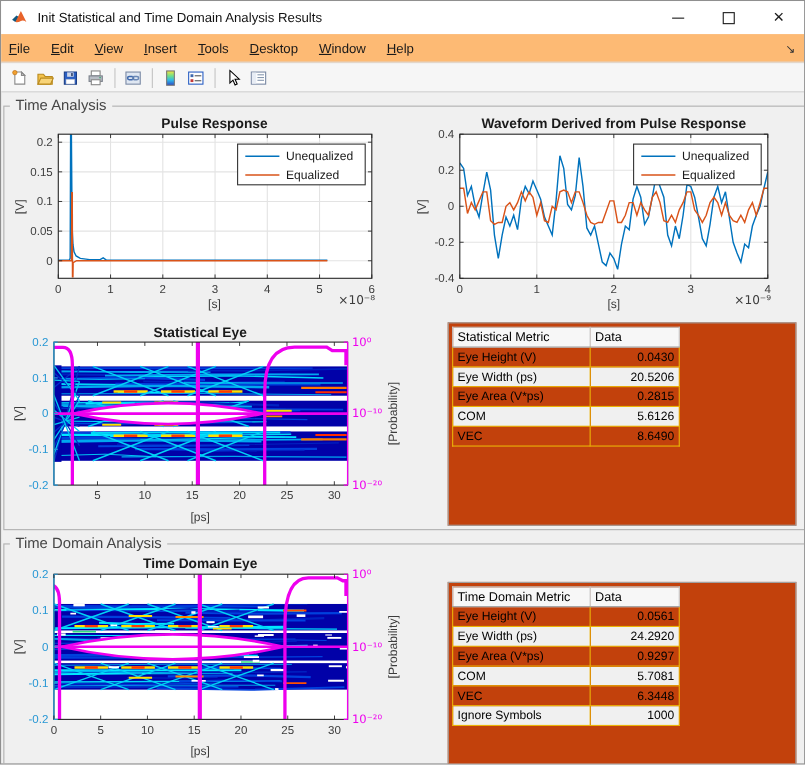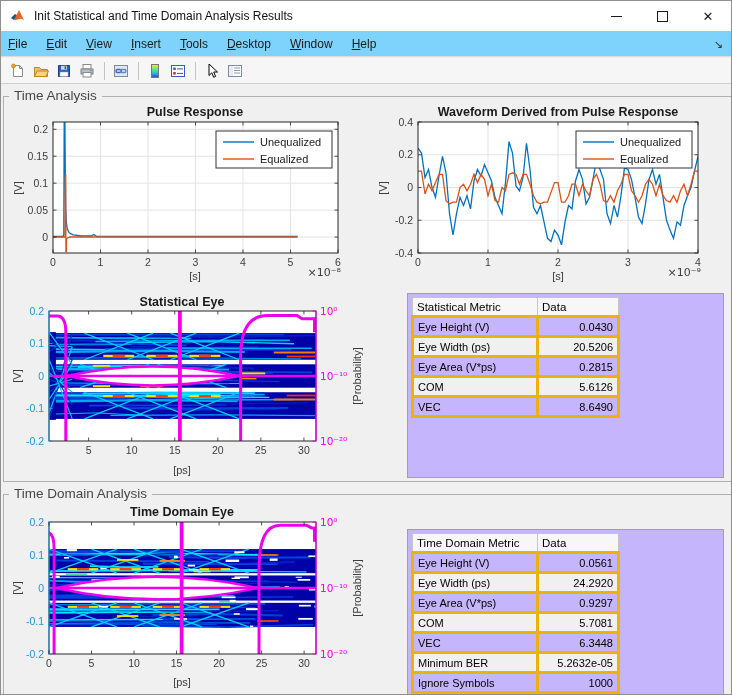--- a/index.html
+++ b/index.html
@@ -10,38 +10,38 @@
   }
   svg{font-family:"Liberation Sans",sans-serif;}
   .titlebar{position:absolute;left:0;top:0;width:100%;height:30px;background:#ffffff;display:flex;align-items:center;}
   .app-icon{width:16px;height:16px;margin:0 8px 0 9px;flex:0 0 auto;}
   .title-text{font-size:12px;color:#111;flex:1 1 auto;white-space:nowrap;}
   .win-btns{display:flex;height:30px;flex:0 0 auto;}
   .win-btn{width:46px;height:30px;display:flex;align-items:center;justify-content:center;color:#1a1a1a;}
   .glyph-min{width:11px;height:1px;background:#1a1a1a;}
   .glyph-max{width:9px;height:9px;border:1px solid #1a1a1a;}
   .glyph-close{font-size:13px;line-height:13px;font-family:"DejaVu Sans",sans-serif;}
-  .menubar{position:absolute;left:0;top:30px;width:100%;height:26px;background:#7dd3fc;border-bottom:1px solid #dcdcdc;display:flex;align-items:center;padding-left:7px;box-sizing:border-box;}
+  .menubar{position:absolute;left:0;top:30px;width:100%;height:26px;background:#fdba74;border-bottom:1px solid #dcdcdc;display:flex;align-items:center;padding-left:7px;box-sizing:border-box;}
   .menu-item{font-size:12px;color:#1a1a1a;margin-right:19px;white-space:nowrap;}
   .menu-item u{text-decoration:underline;}
   .dock-arrow{position:absolute;right:8px;top:37px;font-size:11px;color:#333;font-family:"DejaVu Sans",sans-serif;}
   .toolbar{position:absolute;left:0;top:57px;width:100%;height:26px;background:#f6f6f6;border-bottom:1px solid #cfcfcf;display:flex;align-items:center;padding-left:6px;box-sizing:border-box;}
   .tb-btn{width:22px;height:22px;display:flex;align-items:center;justify-content:center;margin-right:1px;}
   .tb-div{width:1px;height:18px;background:#c4c4c4;margin:0 5px;}
   .panel{position:absolute;border:1px solid #b0b0b0;background:transparent;}
   .panel-label{position:absolute;font-size:13.5px;color:#474747;background:#f0f0f0;padding:0 5px;white-space:nowrap;}
   .chart{position:absolute;}
   .ctitle{font-size:12.5px;font-weight:bold;fill:#1a1a1a;}
   .alabel{font-size:11px;fill:#3c3c3c;}
   .sup-text{font-family:"DejaVu Sans",sans-serif;}
-  .tbl-panel{position:absolute;background:#c4b5fd;border:1px solid #a0a0a0;box-sizing:border-box;padding:3px;}
+  .tbl-panel{position:absolute;background:#c2410c;border:1px solid #a0a0a0;box-sizing:border-box;padding:3px;}
   table.mtable{border-collapse:collapse;table-layout:fixed;font-size:11px;color:#000;}
   table.mtable th{width:116px;height:17px;font-weight:normal;background:#f7f7f7;border:1px solid #c6c6c6;border-bottom:1px solid #9c9c9c;padding:0 4px;text-align:left;font-size:11.5px;}
   table.mtable th.val-col{width:72px;text-align:left;}
-  table.mtable td{height:17px;border:3px solid #eab308;padding:0 4px;white-space:nowrap;overflow:hidden;}
+  table.mtable td{height:17px;border:1px solid #eab308;padding:0 4px;white-space:nowrap;overflow:hidden;}
   table.mtable td.val{text-align:right;padding-right:4px;}
   table.mtable tr:nth-child(even) td{background:#f0f0f0;}
 </style>
 </head>
 <body>
 
 <div class="titlebar">
   <svg class="app-icon" viewBox="0 0 16 16">
     <rect x="0" y="0" width="16" height="16" fill="#ffffff"></rect>
     <path d="M1 10 L5 6 L8 8 L4 12 Z" fill="#11587f"></path>
@@ -691,22 +691,18 @@
         </tr>
         <tr>
           <td>COM</td>
           <td class="val">5.7081</td>
         </tr>
         <tr>
           <td>VEC</td>
           <td class="val">6.3448</td>
         </tr>
         <tr>
-          <td>Minimum BER</td>
-          <td class="val">5.2632e-05</td>
-        </tr>
-        <tr>
           <td>Ignore Symbols</td>
           <td class="val">1000</td>
         </tr>
       </tbody>
     </table>
   </div>
 
 </body></html>

